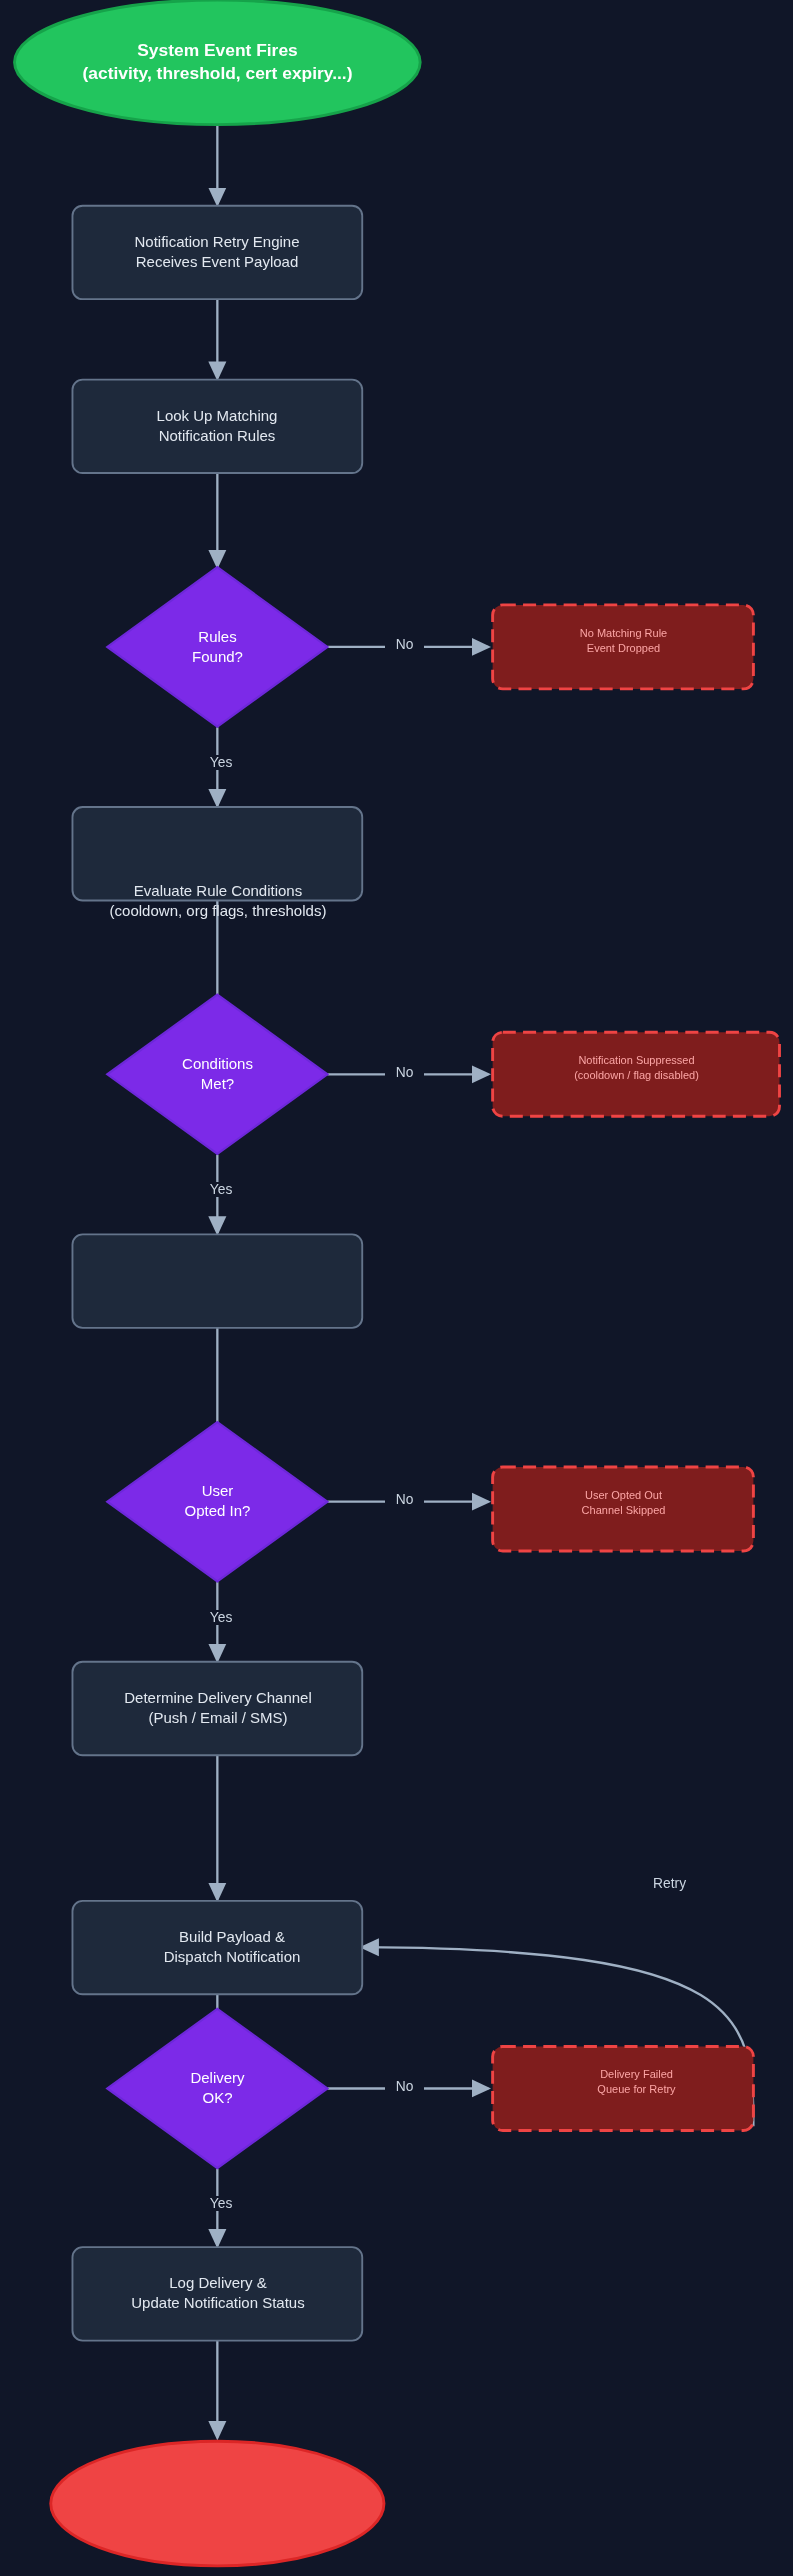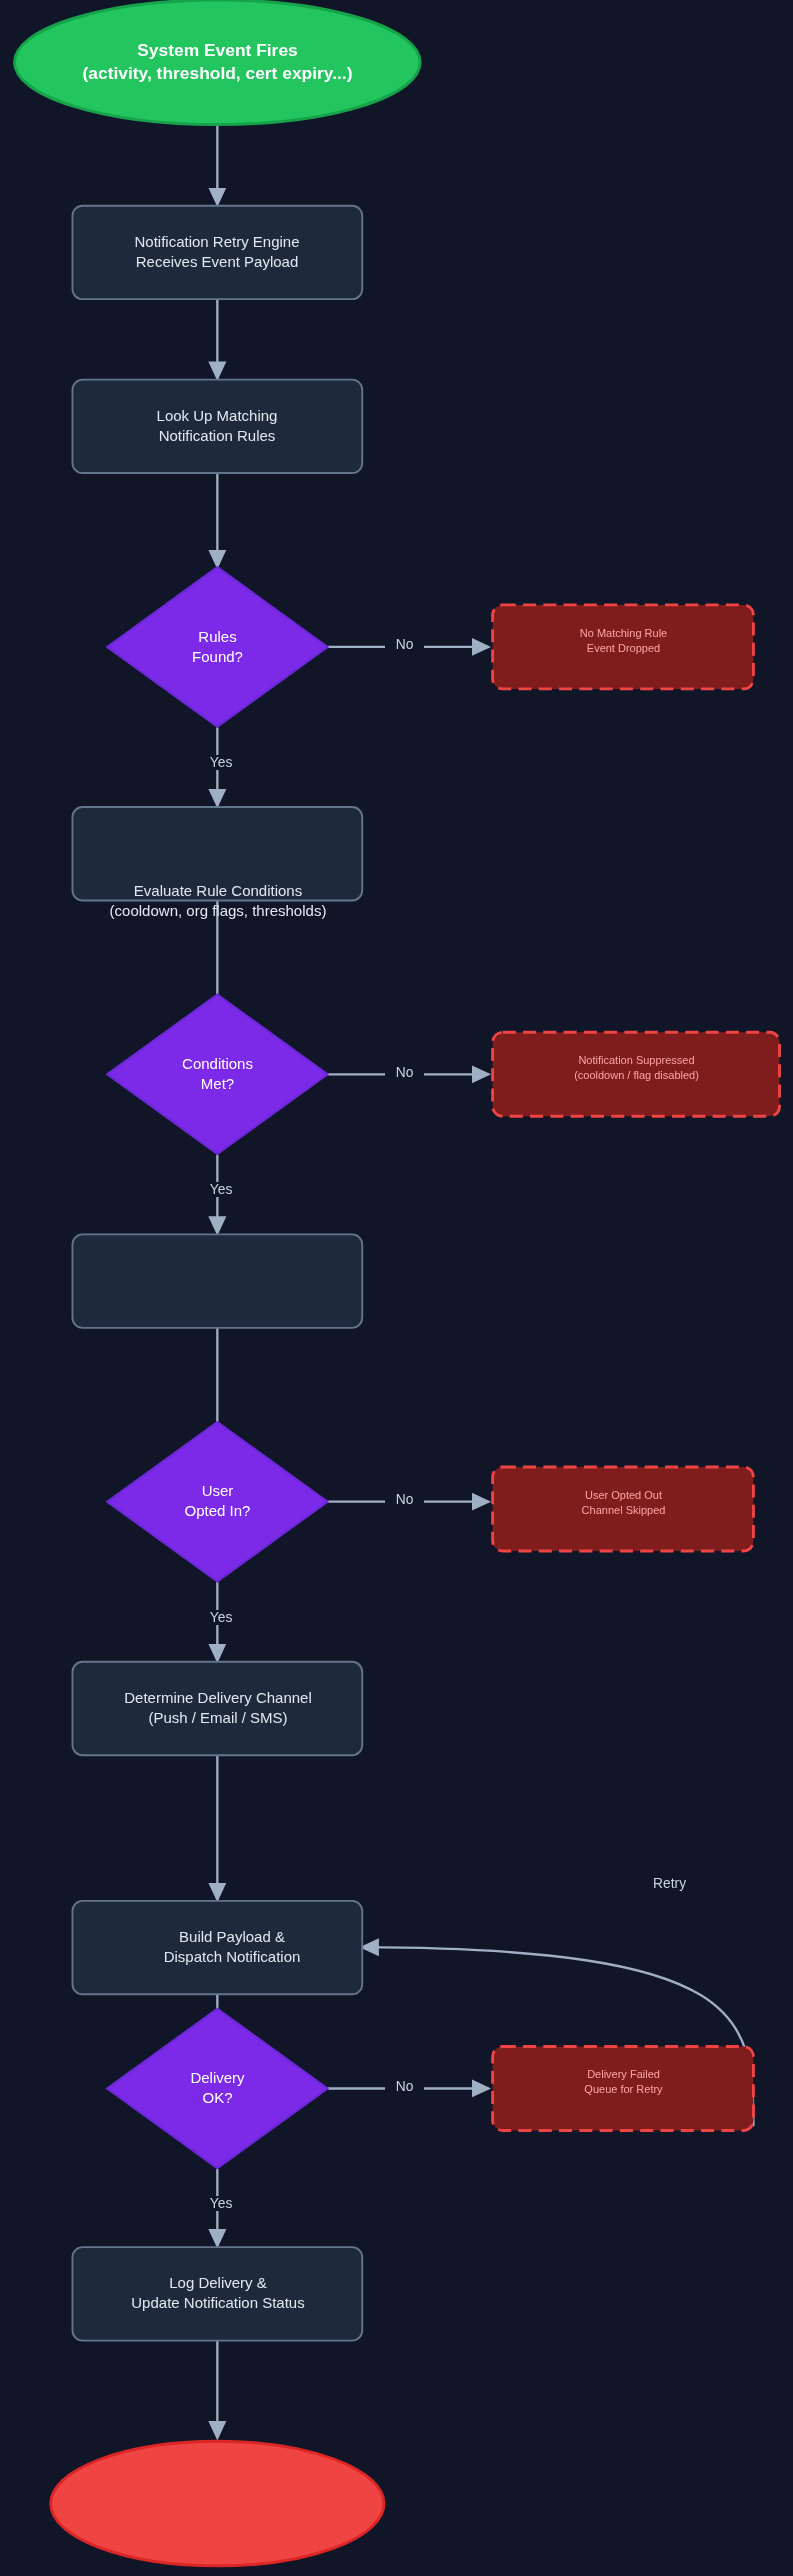--- a/index.html
+++ b/index.html
@@ -206,21 +206,21 @@
 
   <div class="label label-process" style="left:70px; top:1688px; width:296px;">Determine Delivery Channel
 (Push / Email / SMS)</div>
 
   <div class="label label-process" style="left:72px; top:1927px; width:320px;">Build Payload &amp;
 Dispatch Notification</div>
 
   <div class="label label-decision" style="left:116px; top:2068px; width:203px;">Delivery
 OK?</div>
 
-  <div class="label label-error" style="left:493px; top:2067px; width:261px;">Delivery Failed
+  <div class="label label-error" style="left:493px; top:2067px; width:261px;padding-left:13px;">Delivery Failed
 Queue for Retry</div>
 
   <div class="label label-process" style="left:70px; top:2273px; width:296px;">Log Delivery &amp;
 Update Notification Status</div>
 
 
   <div class="edge-label" style="left:385px; top:637px; width:32px;">No</div>
 
   <div class="edge-label" style="left:197px; top:755px; width:41px;">Yes</div>
 

